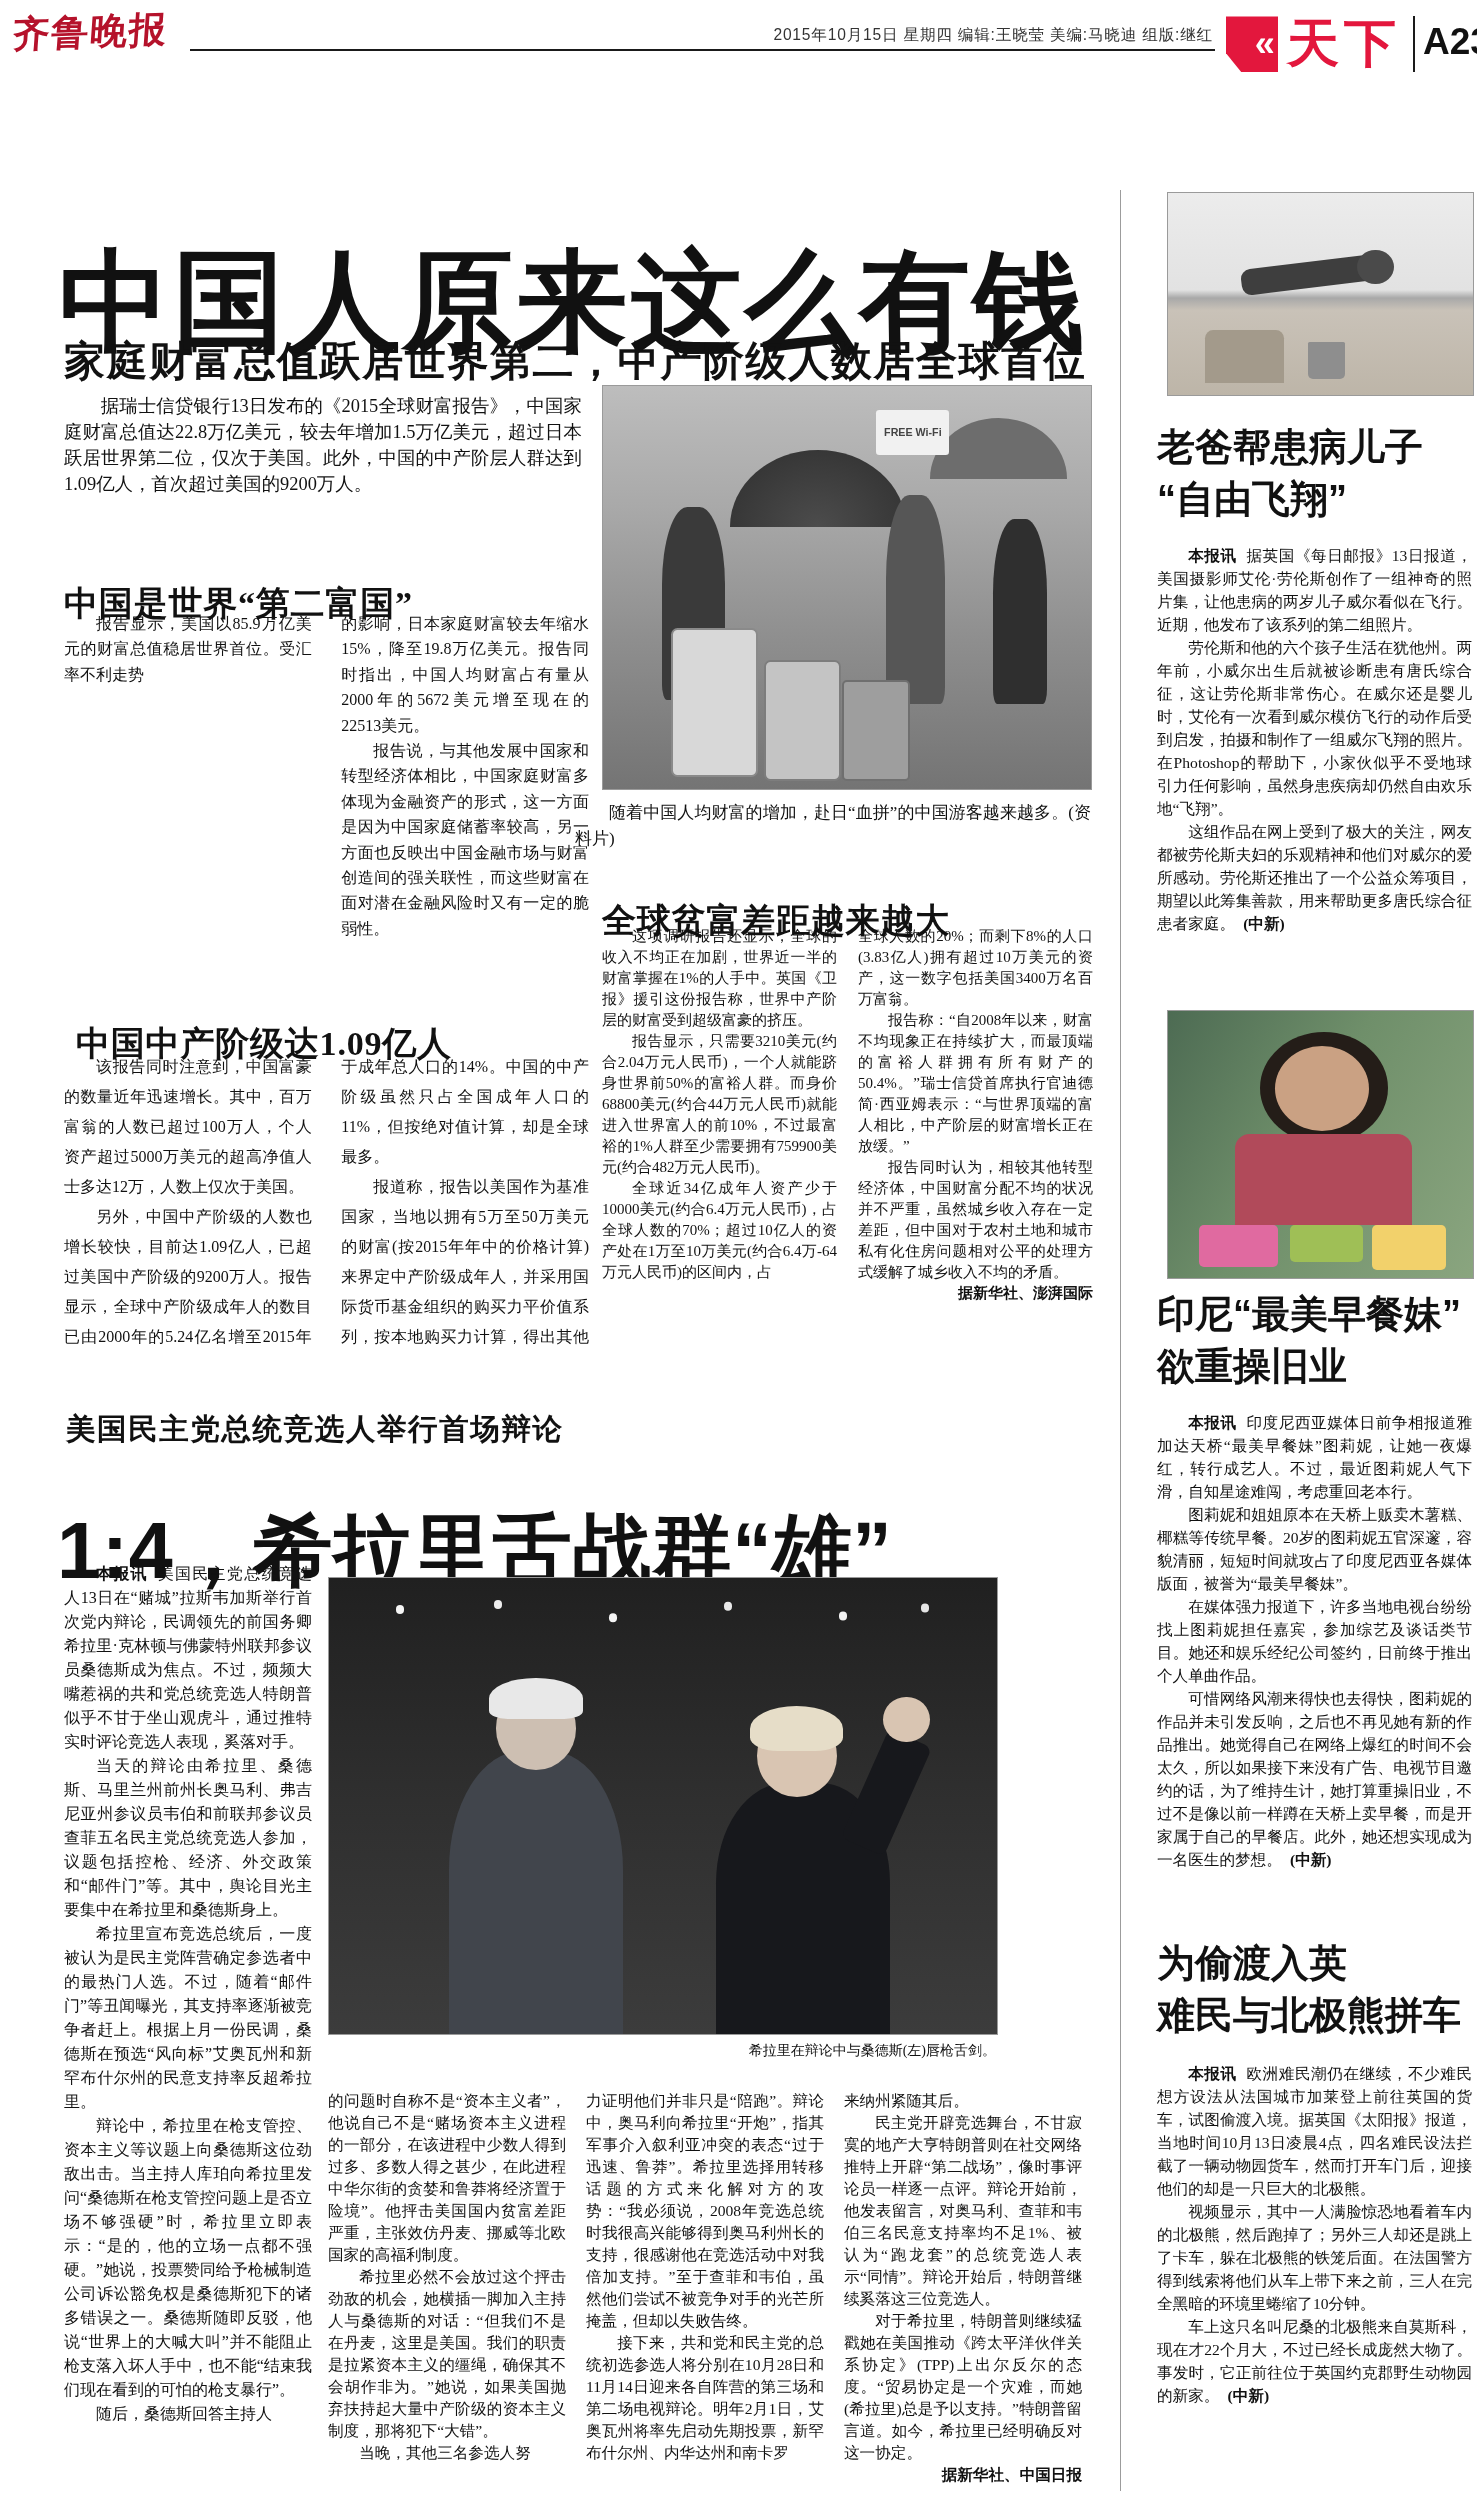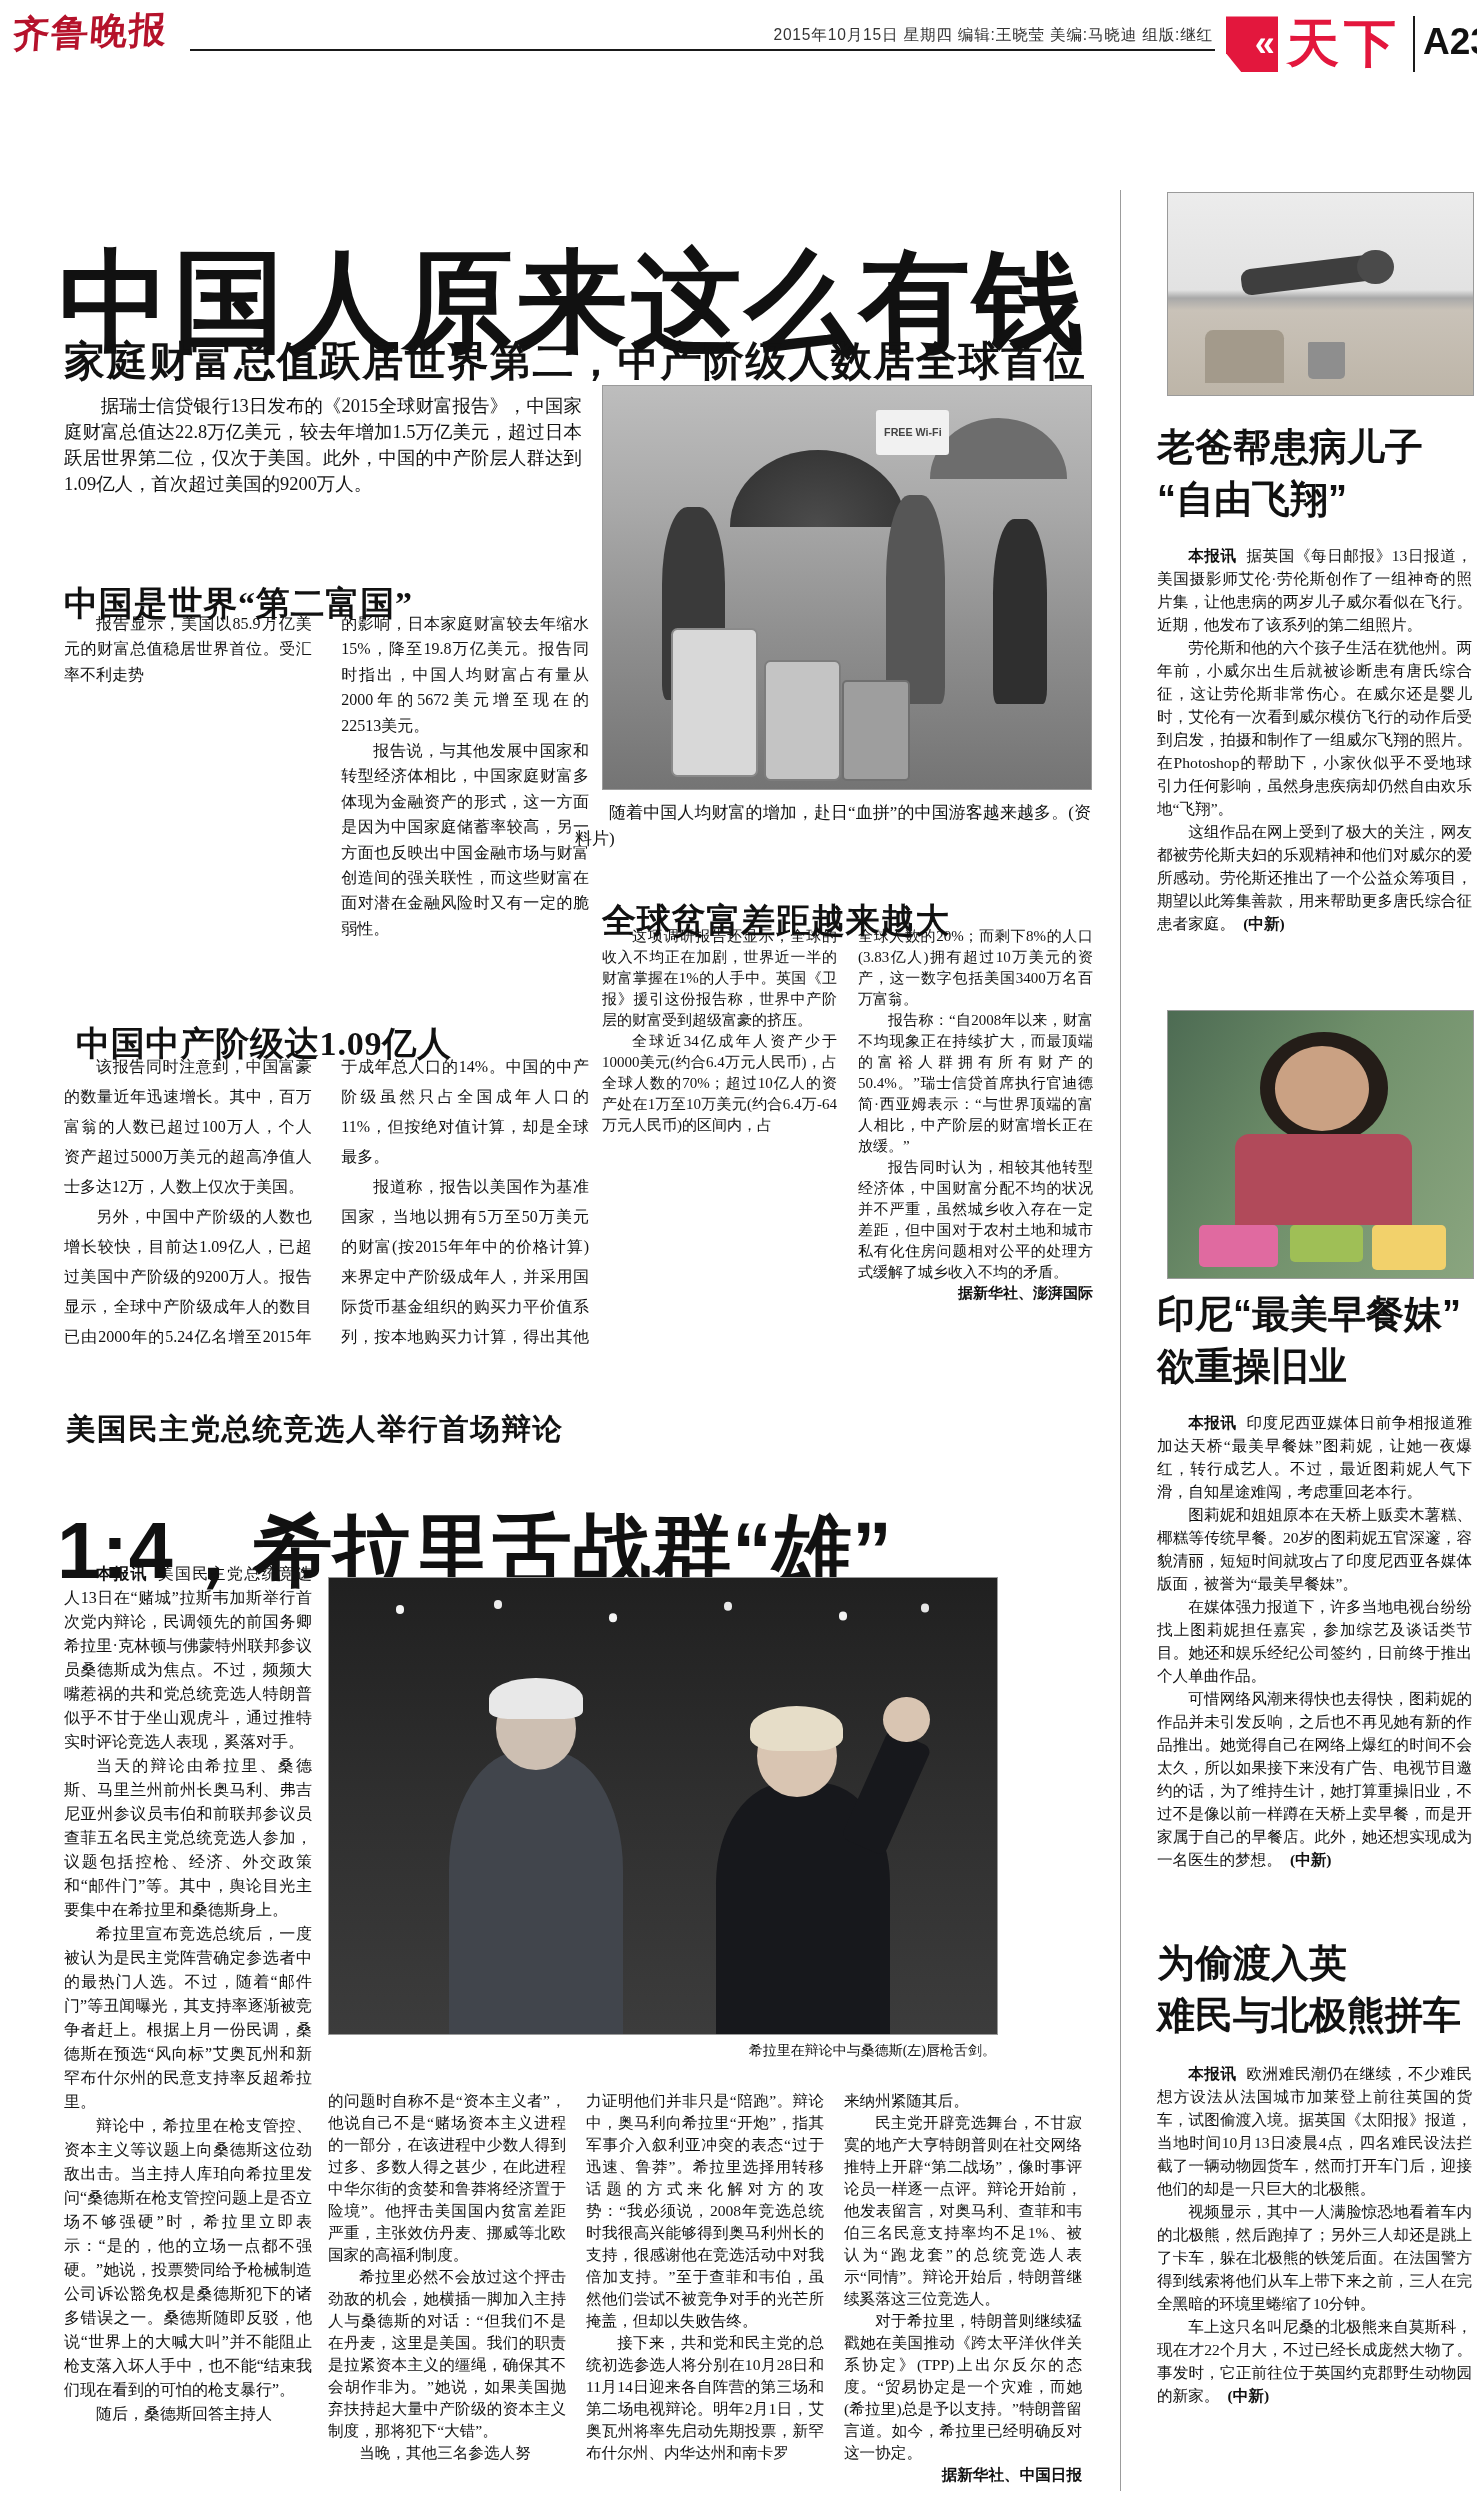--- a/index.html
+++ b/index.html
@@ -190,20 +190,21 @@
     <div class="col">
       <p class="p cont">的影响，日本家庭财富较去年缩水15%，降至19.8万亿美元。报告同时指出，中国人均财富占有量从2000年的5672美元增至现在的22513美元。</p>
       <p class="p">报告说，与其他发展中国家和转型经济体相比，中国家庭财富多体现为金融资产的形式，这一方面是因为中国家庭储蓄率较高，另一方面也反映出中国金融市场与财富创造间的强关联性，而这些财富在面对潜在金融风险时又有一定的脆弱性。</p>
     </div>
   </div>
 
   <h3 class="abs sec-head sec3-head">全球贫富差距越来越大</h3>
   <div class="abs cols sec3-cols">
     <div class="col">
       <p class="p">这项调研报告还显示，全球的收入不均正在加剧，世界近一半的财富掌握在1%的人手中。英国《卫报》援引这份报告称，世界中产阶层的财富受到超级富豪的挤压。</p>
+      <p class="p">报告显示，只需要3210美元(约合2.04万元人民币)，一个人就能跻身世界前50%的富裕人群。而身价68800美元(约合44万元人民币)就能进入世界富人的前10%，不过最富裕的1%人群至少需要拥有759900美元(约合482万元人民币)。</p>
       <p class="p">全球近34亿成年人资产少于10000美元(约合6.4万元人民币)，占全球人数的70%；超过10亿人的资产处在1万至10万美元(约合6.4万-64万元人民币)的区间内，占</p>
     </div>
     <div class="col">
       <p class="p cont">全球人数的20%；而剩下8%的人口(3.83亿人)拥有超过10万美元的资产，这一数字包括美国3400万名百万富翁。</p>
       <p class="p">报告称：“自2008年以来，财富不均现象正在持续扩大，而最顶端的富裕人群拥有所有财产的50.4%。”瑞士信贷首席执行官迪德简·西亚姆表示：“与世界顶端的富人相比，中产阶层的财富增长正在放缓。”</p>
       <p class="p">报告同时认为，相较其他转型经济体，中国财富分配不均的状况并不严重，虽然城乡收入存在一定差距，但中国对于农村土地和城市私有化住房问题相对公平的处理方式缓解了城乡收入不均的矛盾。</p>
       <p class="byline">据新华社、澎湃国际</p>
     </div>
   </div>
 

